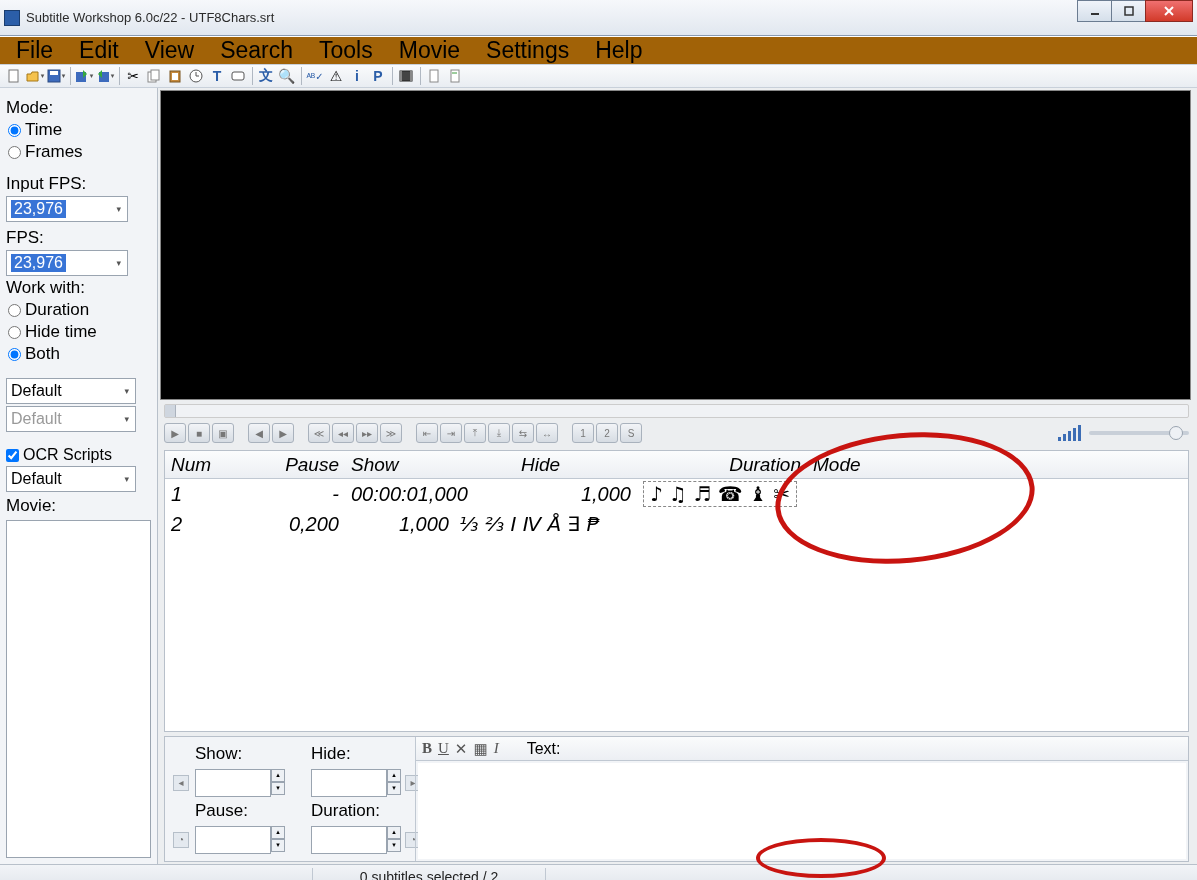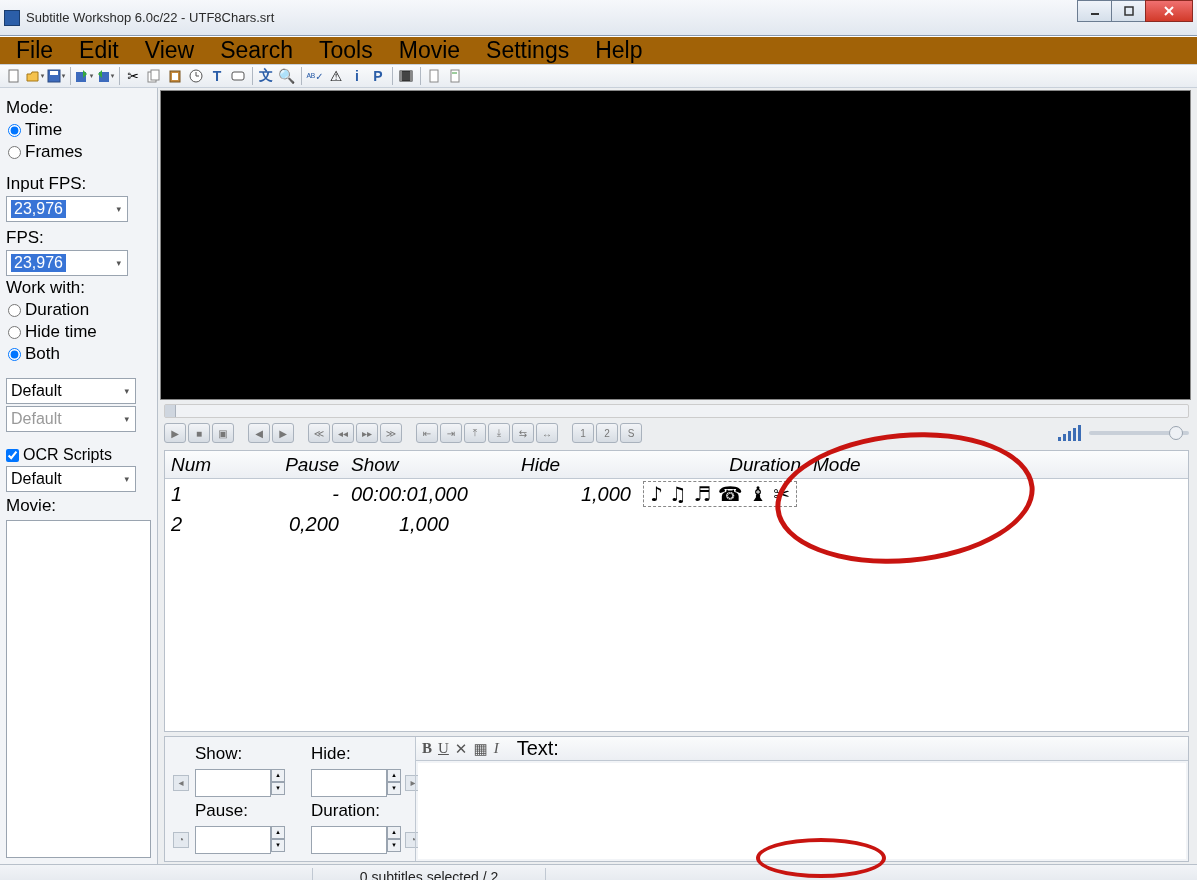--- a/index.html
+++ b/index.html
@@ -220,21 +220,21 @@
     flex:1; border-left:1px solid #c0c8d2;
     display:flex; flex-direction:column;
   }
   .te-tools {
     height:24px; display:flex; align-items:center; padding:0 6px; gap:6px;
     border-bottom:1px solid #c0c8d2;
     background:linear-gradient(#fafbfc,#eceff3);
     font-size:15px;
   }
   .te-tools .tb { color:#555; font-family:Georgia,serif;}
-  .te-label { font-size:20px; margin-left:12px; color:#000;}
+  .te-label { font-size:16px; margin-left:22px; color:#000;}
   .te-area { flex:1; background:#fff; border:none; margin:2px; }
   
   .status {
     height:24px; background:linear-gradient(#f2f4f7,#e1e6ec);
     border-top:1px solid #b8c0ca;
     display:flex; align-items:center; font-size:14px; color:#222;
     padding:0 6px; position:relative;
   }
   .status .cell1{ width:300px; }
   .status .cell2{ flex:0 0 220px; text-align:center;}
@@ -489,20 +489,21 @@
           <div class="col-num">1</div>
           <div class="col-pause">-</div>
           <div class="col-hide">00:00:01,000</div>
           <div class="col-dur">1,000</div>
           <div class="col-text"><span class="textbox">♪ ♫ ♬ ☎ ♝ ✂</span></div>
         </div>
         <div class="st-row">
           <div class="col-num">2</div>
           <div class="col-pause">0,200</div>
           <div class="col-dur">1,000</div>
+          <div class="col-text utf">⅓ ⅔ Ⅰ Ⅳ Å ∃ ₱</div>
         </div>
       </div>
       <div class="oval1"></div>
     </div>
 
     <div class="editpanel">
       <div class="timeedit">
         <div></div>
         <div class="lbl">Show:</div>
         <div></div>

